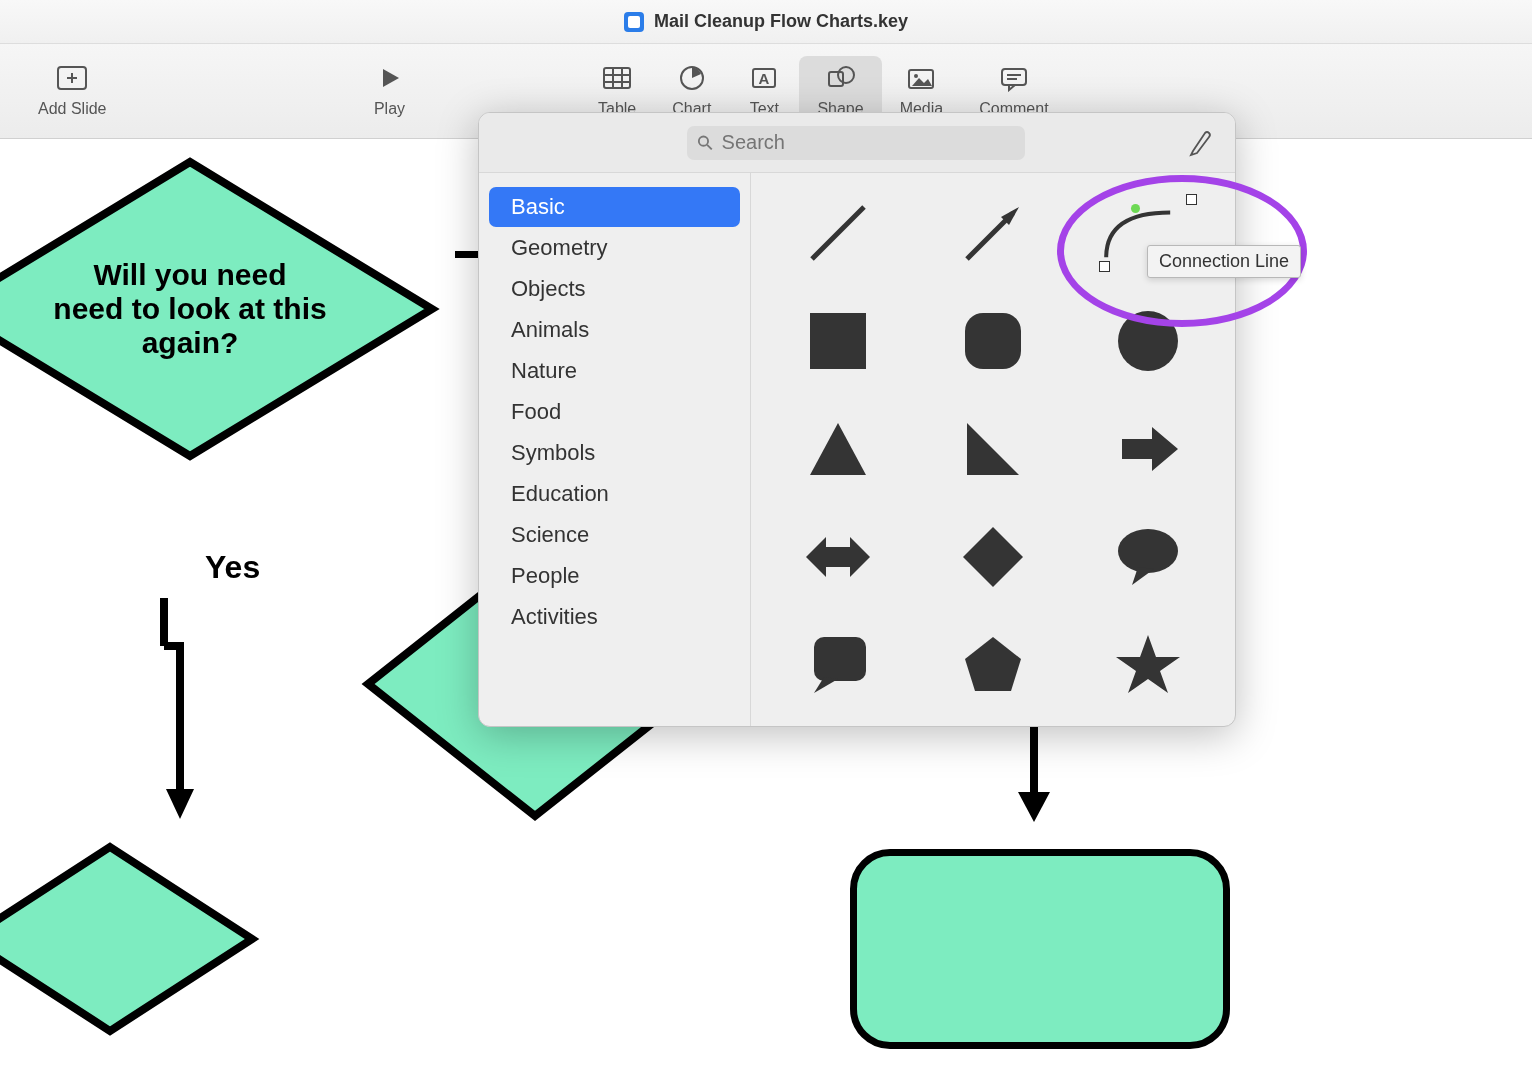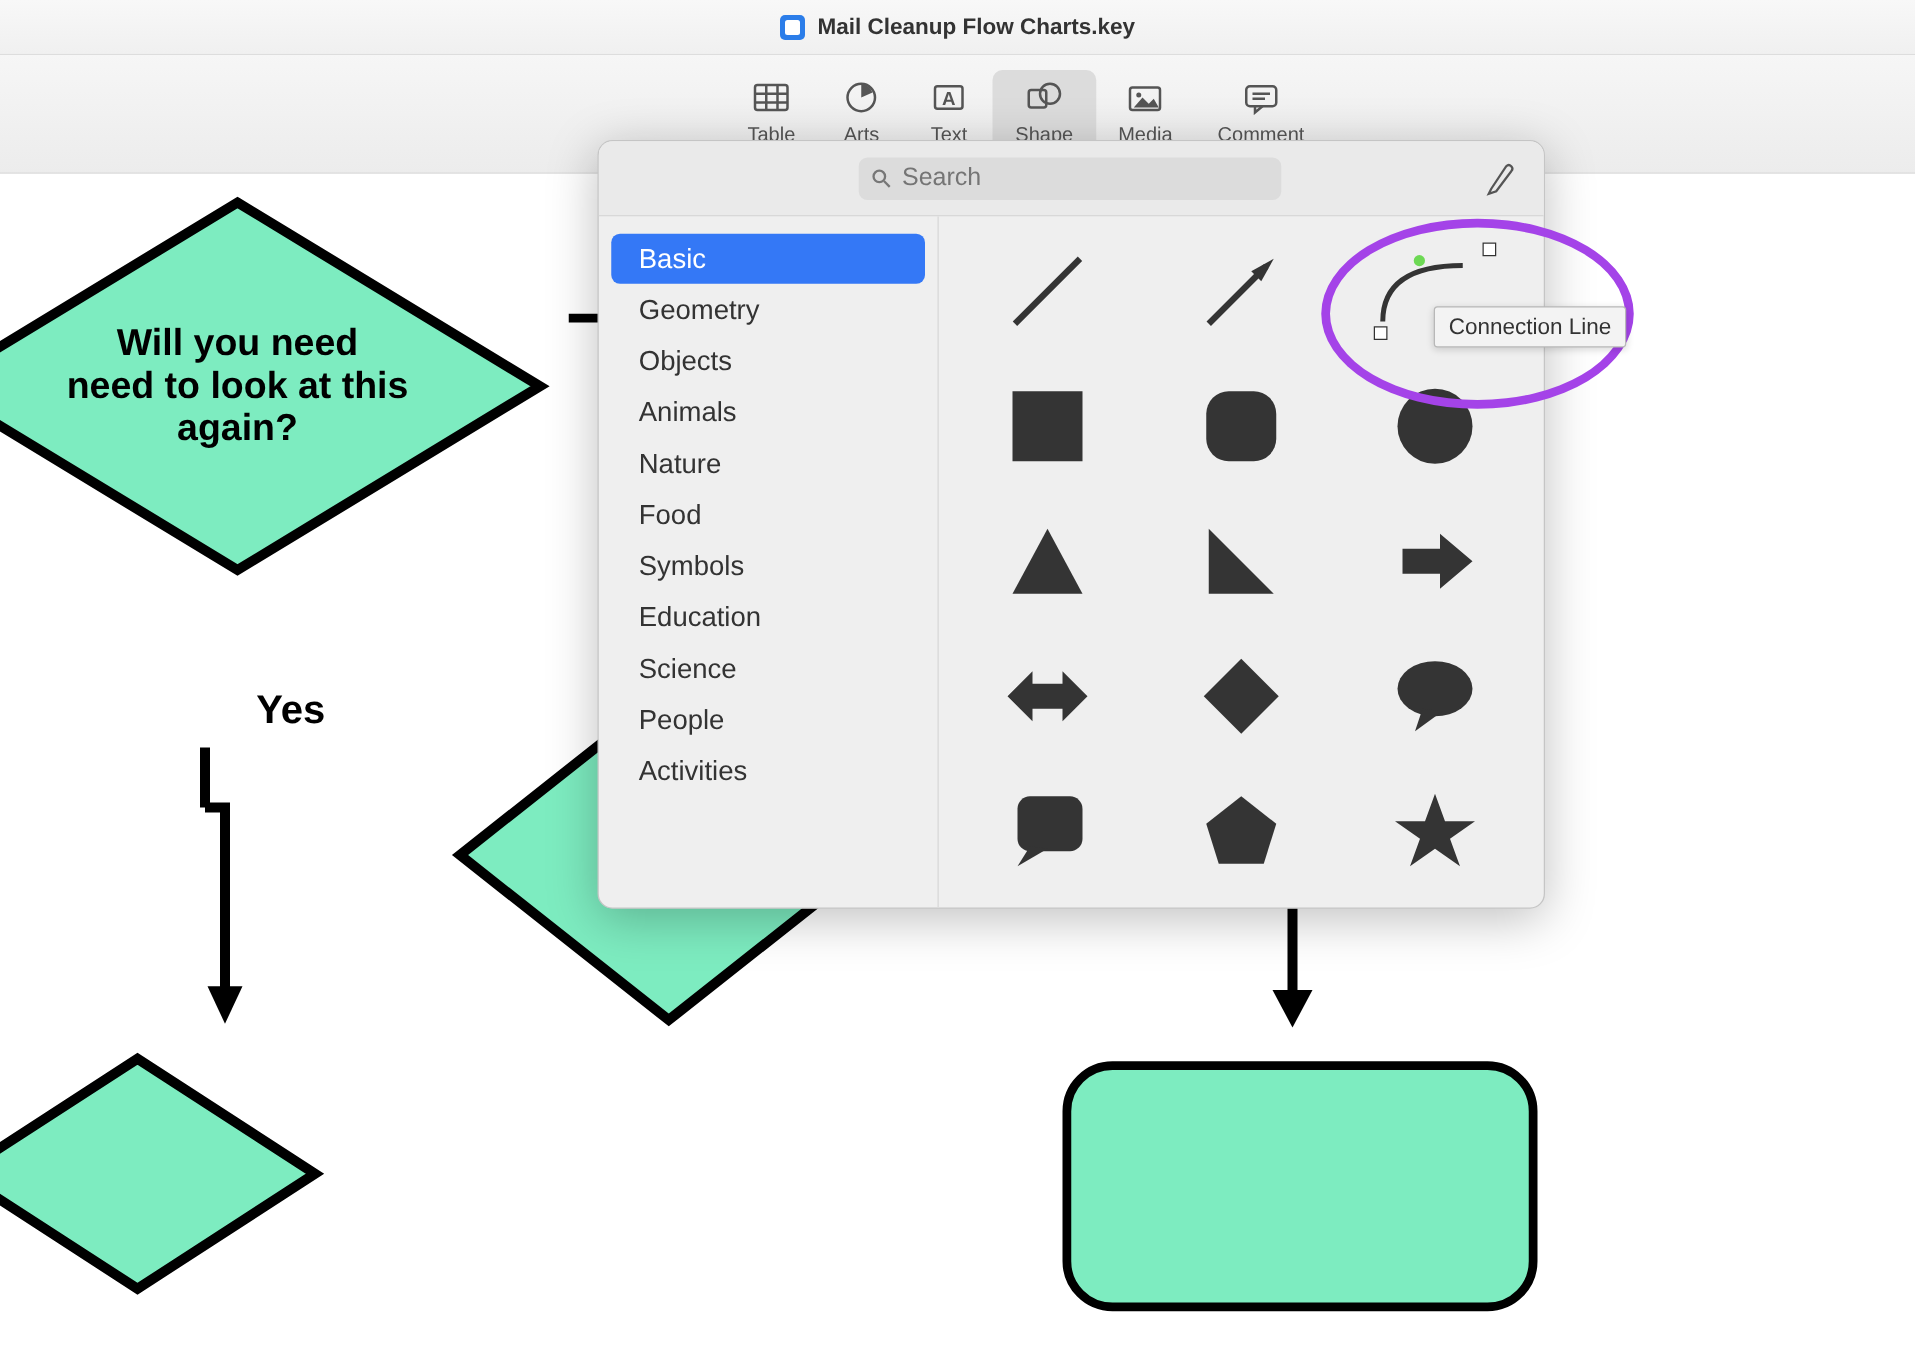--- a/index.html
+++ b/index.html
@@ -326,20 +326,40 @@
   </style>
 </head>
 <body>
 
 <div class="title-bar">
   <div class="title-icon"></div>
   <div class="title-text">Mail Cleanup Flow Charts.key</div>
 </div>
 
 <div class="toolbar">
+  <div class="tool-group-left">
+    <div class="tool-btn first">
+      <div class="icon">
+        <svg viewBox="0 0 34 28">
+            <rect x="3" y="3" width="28" height="22" rx="3" fill="none" stroke="#555" stroke-width="2"></rect>
+            <line x1="17" y1="9" x2="17" y2="19" stroke="#555" stroke-width="2"></line>
+            <line x1="12" y1="14" x2="22" y2="14" stroke="#555" stroke-width="2"></line>
+          </svg>
+      </div>
+      <div class="label">Add Slide</div>
+    </div>
+    <div class="tool-btn">
+      <div class="icon">
+        <svg viewBox="0 0 34 28">
+            <polygon points="10,5 10,23 26,14" fill="#555"></polygon>
+          </svg>
+      </div>
+      <div class="label">Play</div>
+    </div>
+  </div>
 
   <div class="tool-group-center">
     <div class="tool-btn">
       <div class="icon">
         <svg viewBox="0 0 34 28">
             <rect x="4" y="4" width="26" height="20" rx="2" fill="none" stroke="#555" stroke-width="2"></rect>
             <line x1="4" y1="11" x2="30" y2="11" stroke="#555" stroke-width="2"></line>
             <line x1="4" y1="18" x2="30" y2="18" stroke="#555" stroke-width="2"></line>
             <line x1="13" y1="4" x2="13" y2="24" stroke="#555" stroke-width="2"></line>
             <line x1="22" y1="4" x2="22" y2="24" stroke="#555" stroke-width="2"></line>
@@ -347,21 +367,21 @@
       </div>
       <div class="label">Table</div>
     </div>
     <div class="tool-btn">
       <div class="icon">
         <svg viewBox="0 0 34 28">
             <circle cx="17" cy="14" r="11" fill="none" stroke="#555" stroke-width="2"></circle>
             <path d="M17 14 L17 3 A11 11 0 0 1 26 10 Z" fill="#555"></path>
           </svg>
       </div>
-      <div class="label">Arts</div>
+      <div class="label">Chart</div>
     </div>
     <div class="tool-btn">
       <div class="icon">
         <svg viewBox="0 0 34 28">
             <rect x="6" y="5" width="22" height="18" rx="2" fill="none" stroke="#555" stroke-width="2"></rect>
             <text x="17" y="20" font-size="15" text-anchor="middle" fill="#555" font-weight="bold">A</text>
           </svg>
       </div>
       <div class="label">Text</div>
     </div>

